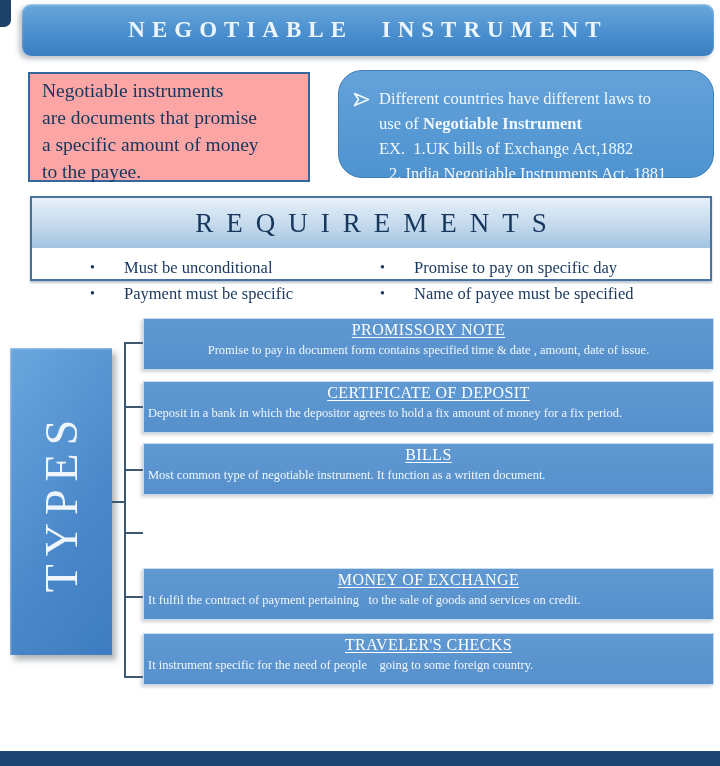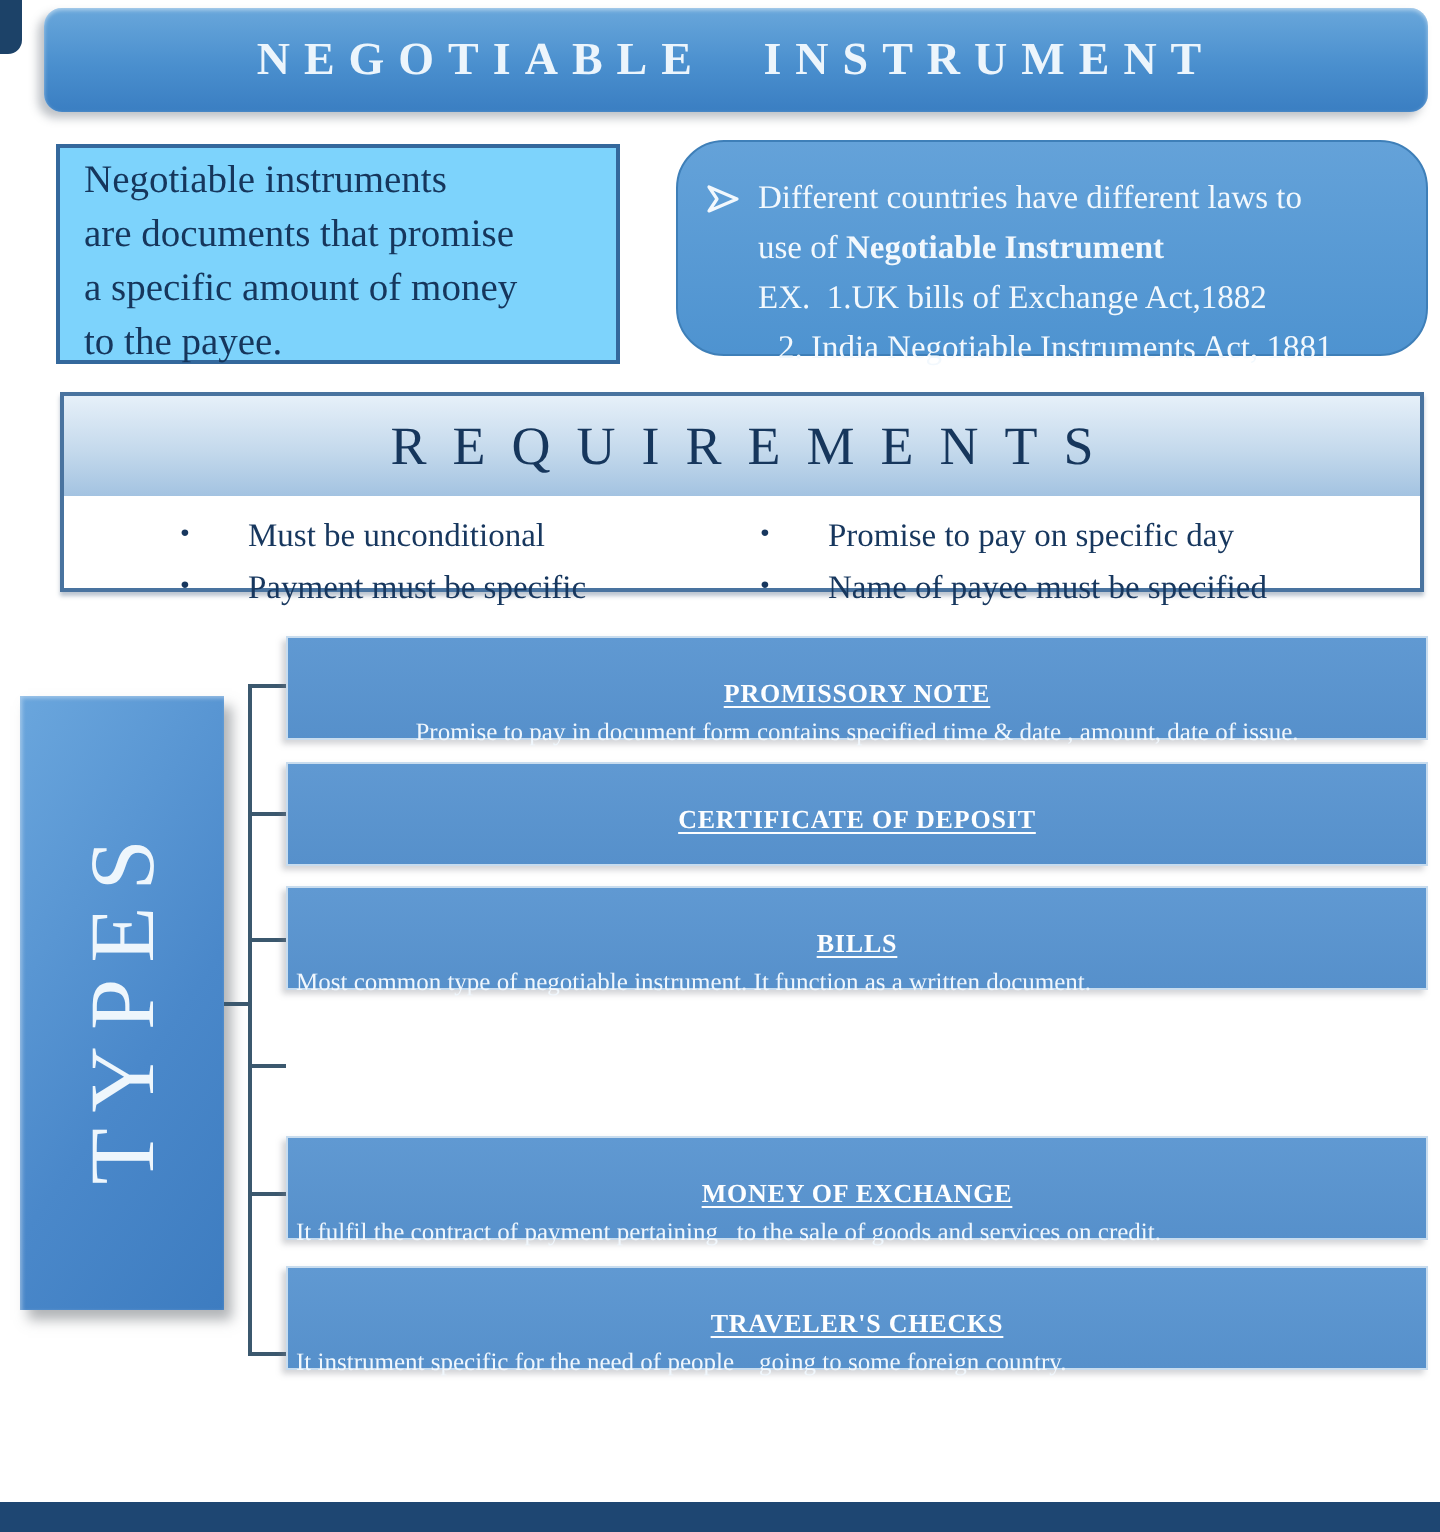--- a/index.html
+++ b/index.html
@@ -12,36 +12,36 @@
 
   
   .banner{position:absolute;left:22px;top:4px;width:692px;height:52px;border-radius:9px;
           background:linear-gradient(180deg,#69a7db 0%,#4a8fce 55%,#3a7ec2 100%);
           box-shadow:-3px 3px 5px rgba(110,120,130,.45), inset 0 1px 2px rgba(255,255,255,.5);
           color:#ecf5fc;font-size:23px;font-weight:bold;letter-spacing:7px;word-spacing:16px;
           text-align:center;line-height:52px;}
 
   
   .def-box{position:absolute;left:28px;top:72px;width:282px;height:110px;box-sizing:border-box;
-           background:#7dd3fc;border:2px solid #34689c;color:#16365c;
+           background:#fca5a5;border:2px solid #34689c;color:#16365c;
            font-size:19.5px;line-height:27px;padding:3px 0 0 12px;}
 
   
   .laws-box{position:absolute;left:338px;top:70px;width:376px;height:108px;box-sizing:border-box;
             background:linear-gradient(180deg,#64a2d9 0%,#4e93d0 100%);
             border:1px solid #3e7fb8;border-radius:24px;color:#f2f8fd;
             font-size:16.5px;line-height:25px;padding-top:15px;display:flex;}
   .laws-bullet{width:40px;box-sizing:border-box;padding-left:14px;padding-top:3px;flex:none;}
   .laws-text{flex:1;padding-right:8px;}
   .laws-line{white-space:pre-wrap;}
   .laws-indent{padding-left:10px;}
   .b{font-weight:bold;}
 
   
-  .req-box{position:absolute;left:30px;top:196px;width:682px;height:100px;box-sizing:border-box;
+  .req-box{position:absolute;left:30px;top:196px;width:682px;height:85px;box-sizing:border-box;
            border:2px solid #49739f;background:#ffffff;box-shadow:0 2px 2px rgba(60,90,120,.35);}
   .req-header{height:50px;background:linear-gradient(180deg,#e6f0f9 0%,#c4d9ec 55%,#a3c3e1 100%);
               display:flex;align-items:center;justify-content:center;
               color:#16365c;font-size:27px;letter-spacing:13px;padding-left:13px;box-sizing:border-box;}
   .req-cols{display:flex;margin-top:7px;color:#17375e;font-size:16.5px;line-height:26px;}
   .req-col1{margin-left:58px;width:290px;}
   .req-col2{flex:1;}
   .req-item{display:flex;}
   .req-item .dot{width:34px;flex:none;text-align:left;font-size:14px;}
 
@@ -56,22 +56,22 @@
   .line{position:absolute;background:#3b586e;}
   .vline{left:124px;top:342px;width:2px;height:336px;}
   .stub{left:126px;width:17px;height:2px;}
   .lstub{left:112px;width:12px;height:2px;top:501px;}
 
   
   .tbox{position:absolute;left:143px;width:571px;height:52px;box-sizing:border-box;
         background:linear-gradient(180deg,#6099d2 0%,#5690cb 100%);
         border:1px solid #c8dcee;color:#f0f7fd;
         box-shadow:-2px 2px 3px rgba(125,130,138,.35);}
-  .tbox-title{text-align:center;font-size:13px;font-weight:bold;letter-spacing:.4px;
-              text-decoration:underline;text-underline-offset:2px;margin-top:20px;color:#fdfeff;}
+  .tbox-title{text-align:center;font-size:16px;font-weight:normal;letter-spacing:.4px;
+              text-decoration:underline;text-underline-offset:2px;margin-top:2px;color:#fdfeff;}
   .tbox-desc{font-size:12.5px;margin-top:4px;padding-left:4px;white-space:pre-wrap;}
   .tbox-desc.center{text-align:center;padding-left:0;}
 
   
   .bottom-bar{position:absolute;left:0;top:751px;width:720px;height:15px;background:#1e4672;}
 </style>
 </head>
 <body>
 
 <div id="slide">
@@ -139,20 +139,21 @@
   <div class="line stub" style="top:532px"></div>
   <div class="line stub" style="top:596px"></div>
   <div class="line stub" style="top:676px"></div>
 
   <div class="tbox" style="top:318px">
     <div class="tbox-title">PROMISSORY NOTE</div>
     <div class="tbox-desc center">Promise to pay in document form contains specified time &amp; date , amount, date of issue.</div>
   </div>
   <div class="tbox" style="top:381px">
     <div class="tbox-title">CERTIFICATE OF DEPOSIT</div>
+    <div class="tbox-desc">Deposit in a bank in which the depositor agrees to hold a fix amount of money for a fix period.</div>
   </div>
   <div class="tbox" style="top:443px">
     <div class="tbox-title">BILLS</div>
     <div class="tbox-desc">Most common type of negotiable instrument. It function as a written document.</div>
   </div>
   <div class="tbox" style="top:568px">
     <div class="tbox-title">MONEY OF EXCHANGE</div>
     <div class="tbox-desc">It fulfil the contract of payment pertaining   to the sale of goods and services on credit.</div>
   </div>
   <div class="tbox" style="top:633px">

